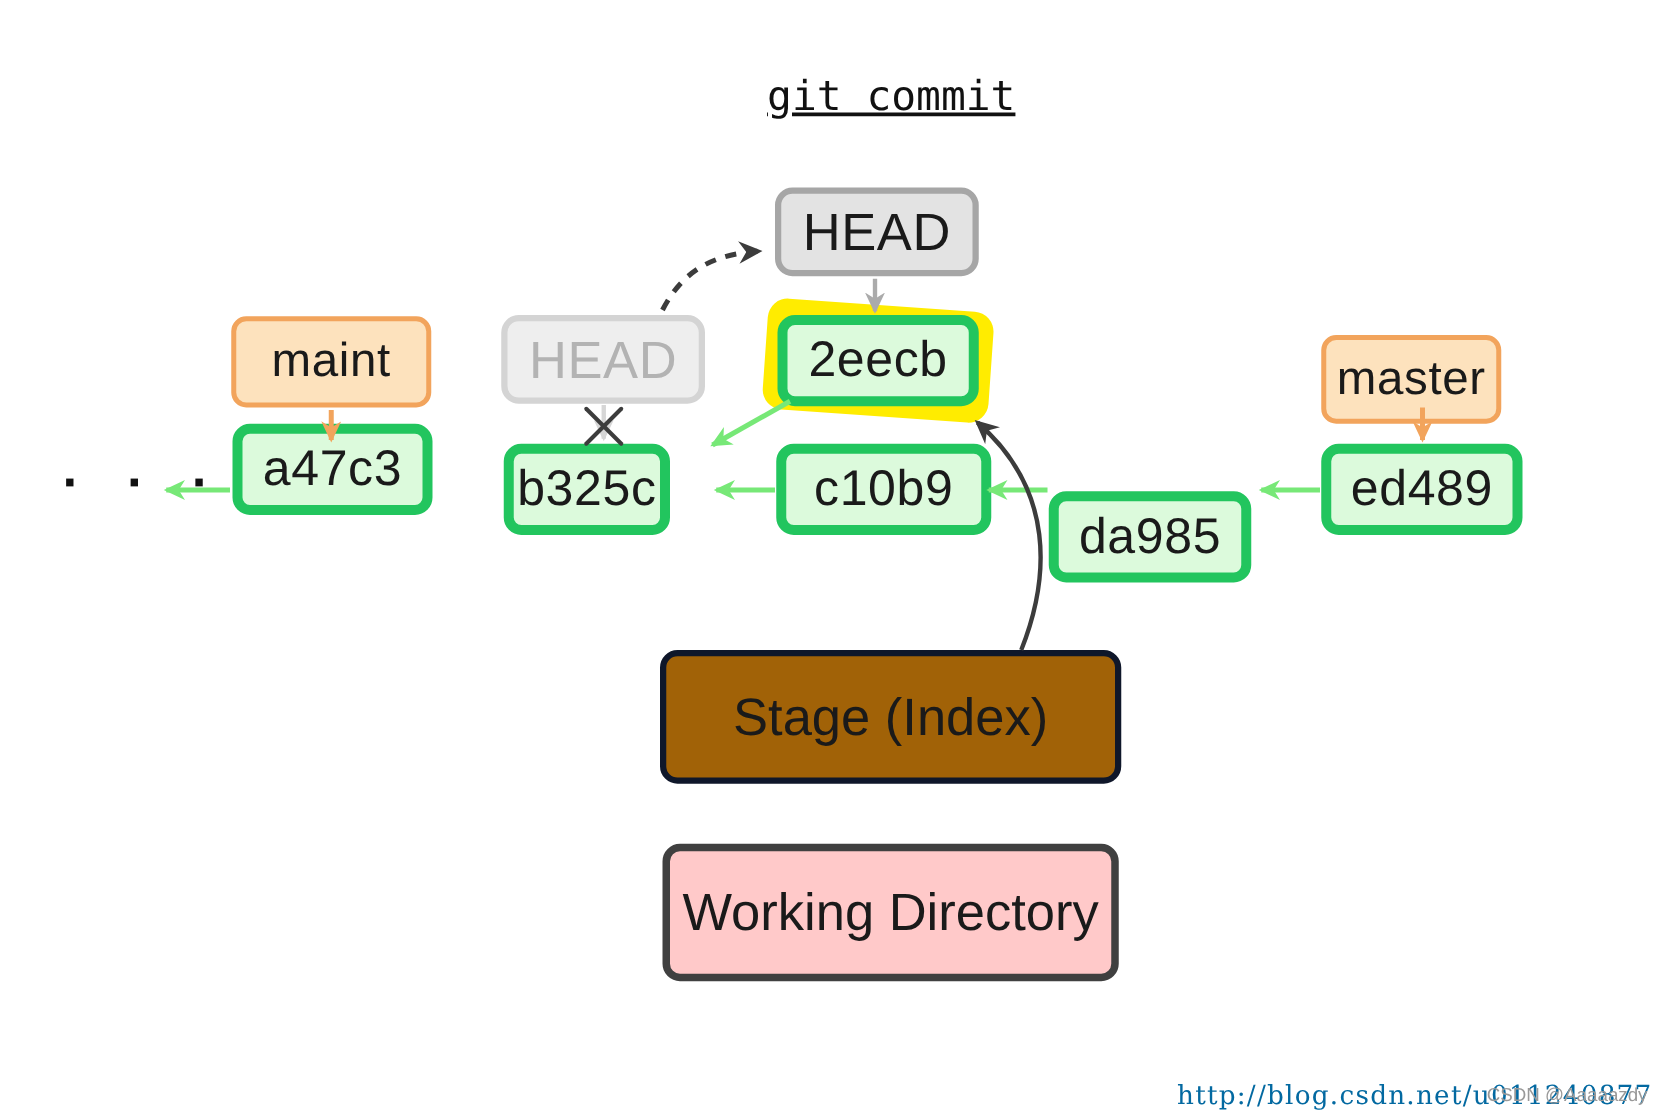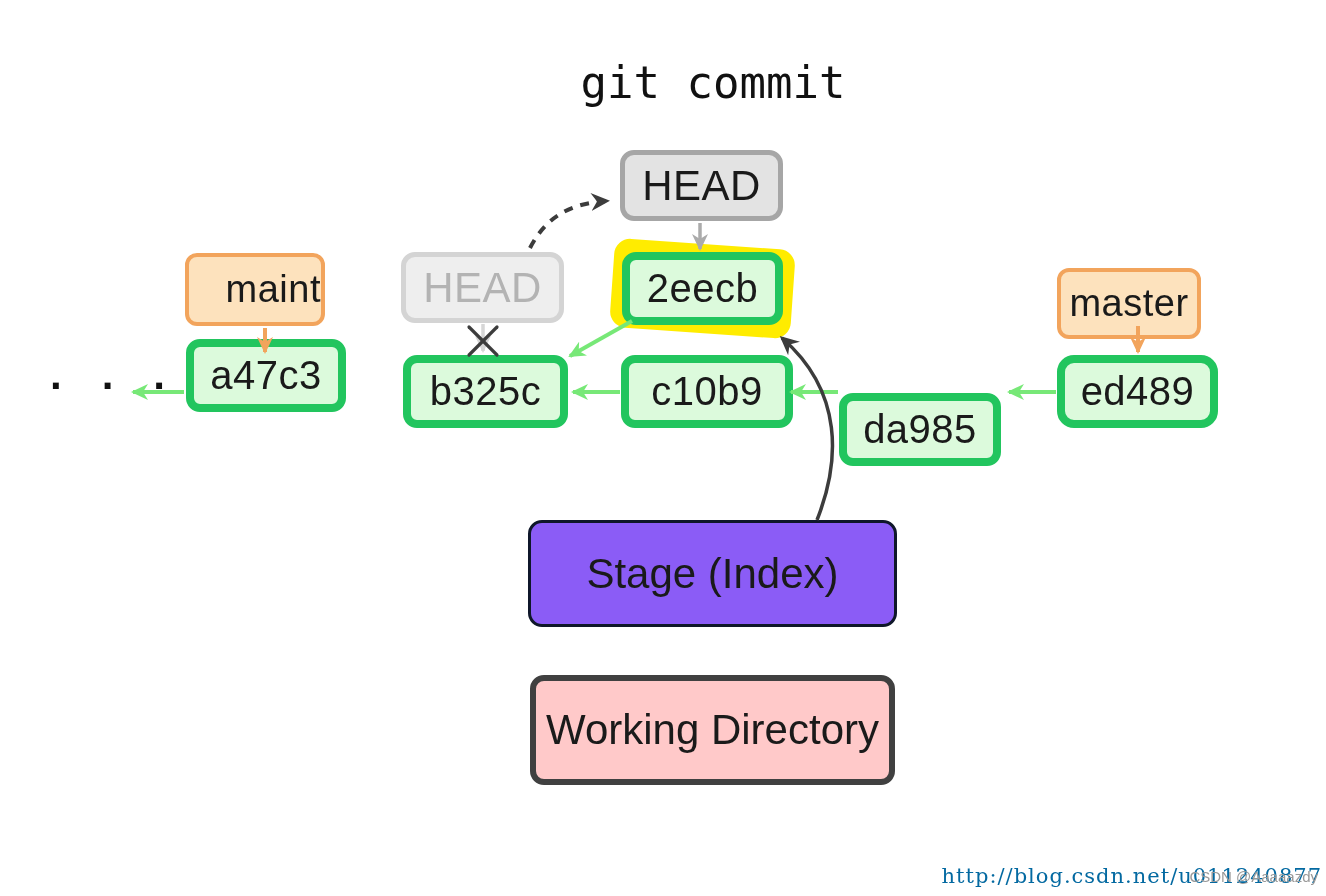--- a/index.html
+++ b/index.html
@@ -13,30 +13,30 @@
     font-size:40px;letter-spacing:0.5px;
   }
   .commit{background:#dcfadc;border:8px solid #22c55e;}
   .branch{background:#fde2bd;border:4px solid #f2a45c;font-size:38px;border-radius:12px;}
   .head{background:#e3e3e3;border:5px solid #a6a6a6;font-size:42px;}
   .head-old{background:#eeeeee;border:5px solid #d4d4d4;color:#b3b3b3;font-size:42px;}
   .area{
     position:absolute;display:flex;align-items:center;justify-content:center;
     box-sizing:border-box;border-radius:14px;z-index:2;font-size:42px;font-weight:300;
   }
-  .stage{background:#8b5cf6;border:3px solid #0f172a;}
+  .stage{background:#a16207;border:5px solid #0f172a;}
   .working{background:#ffc9c9;border:6px solid #404040;}
   .highlight{
     position:absolute;background:#ffec00;border-radius:16px;z-index:1;
     transform:rotate(4deg);
   }
   #title{
     position:absolute;top:57px;left:713px;transform:translateX(-50%);
-    font-family:"DejaVu Sans Mono", monospace;font-size:44px;color:#111;
-    white-space:nowrap;z-index:2;
+    font-family:"DejaVu Sans Mono", monospace;font-size:33px;color:#111;
+    white-space:nowrap;z-index:2;text-decoration:underline;
   }
   #ellipsis{
     position:absolute;left:50px;top:362px;font-size:42px;font-weight:bold;
     letter-spacing:13px;color:#111;z-index:2;
   }
   #arrows{position:absolute;left:0;top:0;z-index:3;pointer-events:none;}
   #wm-url{
     position:absolute;right:4px;top:864px;z-index:4;
     font-family:"DejaVu Serif", serif;font-size:21px;color:#0369a1;
     letter-spacing:1px;white-space:nowrap;
@@ -60,40 +60,40 @@
 </div>
 
 <div class="node head-old" style="left:401px;top:252px;width:163px;height:71px;">
   <span>HEAD</span>
 </div>
 
 <div class="node commit" style="left:622px;top:252px;width:161px;height:73px;">
   <span>2eecb</span>
 </div>
 
-<div class="node branch" style="left:185px;top:253px;width:140px;height:73px;justify-content:flex-end;">
+<div class="node branch" style="left:185px;top:253px;width:160px;height:73px;">
   <span>maint</span>
 </div>
 <div class="node branch" style="left:1057px;top:268px;width:144px;height:71px;">
   <span>master</span>
 </div>
 
 <div class="node commit" style="left:186px;top:339px;width:160px;height:73px;">
   <span>a47c3</span>
 </div>
-<div class="node commit" style="left:403px;top:355px;width:165px;height:73px;">
+<div class="node commit" style="left:403px;top:355px;width:133px;height:73px;">
   <span>b325c</span>
 </div>
 <div class="node commit" style="left:621px;top:355px;width:172px;height:73px;">
   <span>c10b9</span>
 </div>
 <div class="node commit" style="left:839px;top:355px;width:162px;height:73px;margin-top:38px;">
   <span>da985</span>
 </div>
-<div class="node commit" style="left:1057px;top:355px;width:161px;height:73px;border-radius:17px;">
+<div class="node commit" style="left:1057px;top:355px;width:161px;height:73px;">
   <span>ed489</span>
 </div>
 
 <div class="area stage" style="left:528px;top:520px;width:369px;height:107px;">
   <span>Stage (Index)</span>
 </div>
 <div class="area working" style="left:530px;top:675px;width:365px;height:110px;">
   <span>Working Directory</span>
 </div>
 

